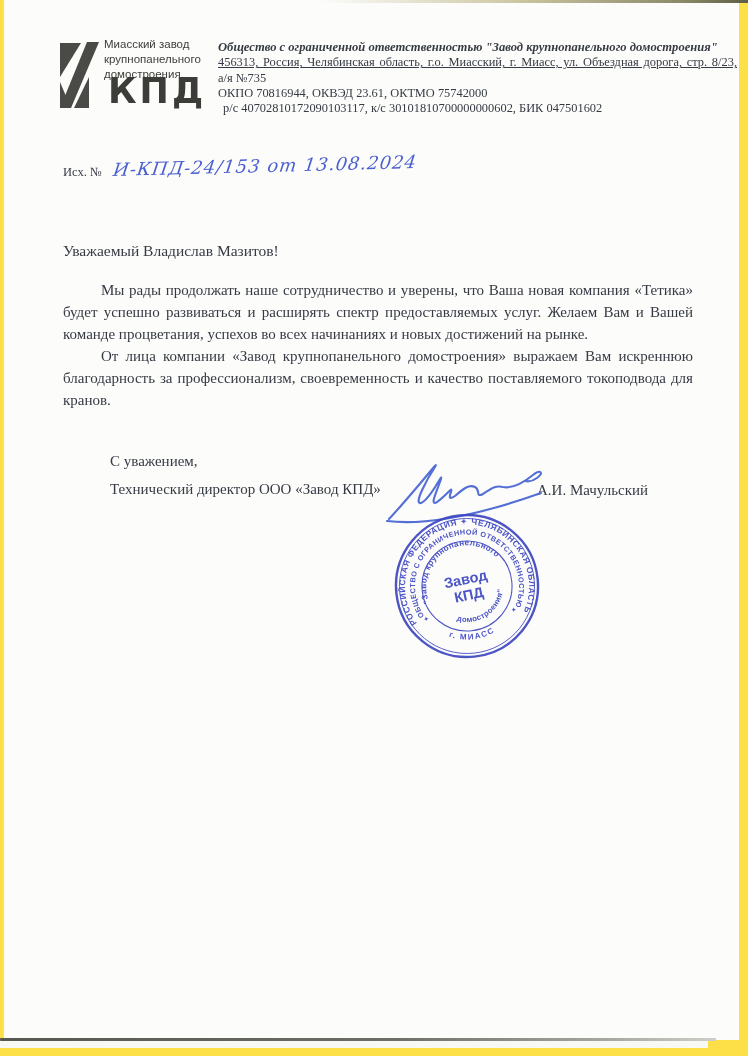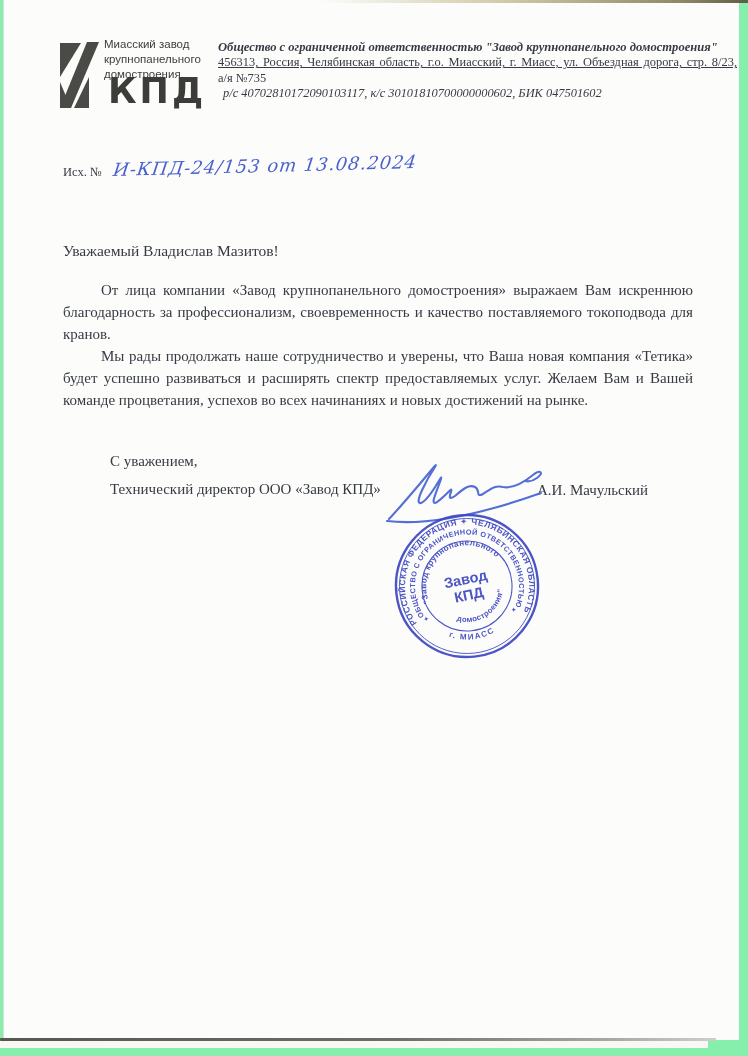--- a/index.html
+++ b/index.html
@@ -1,19 +1,19 @@
 <!DOCTYPE html>
 <html><head>
 <meta charset="utf-8">
 <style>
   html,body{margin:0;padding:0;}
   body{background:#cfcfca;}
   .page{
     position:relative;width:748px;height:1056px;margin:0 auto;
-    background:#86efac;overflow:hidden;
+    background:#fde047;overflow:hidden;
     font-family:"Liberation Serif",serif;color:#363a44;
   }
   .paper{
     position:absolute;left:3px;top:0;width:735px;height:1040px;
     background:#fcfcfa;border-left:1px solid #dddcd6;
   }
   .edge-top{
     position:absolute;left:320px;top:0;width:428px;height:3px;z-index:5;
     background:linear-gradient(to right,rgba(201,196,160,0),#cdc8a4 45%,#8a8866 85%,#5f5e46);
   }
@@ -34,21 +34,21 @@
     position:absolute;left:108px;top:74px;line-height:1;
     font-family:"DejaVu Sans",sans-serif;font-weight:bold;font-size:35px;
     letter-spacing:3px;color:#3c3c39;
   }
   .head-block{
     position:absolute;left:218px;top:40px;width:519px;
     font-size:12.4px;line-height:15.3px;color:#363a44;
   }
   .head-block .name{font-weight:bold;font-style:italic;font-size:12.6px;}
   .head-block .just{text-align:justify;text-align-last:justify;text-decoration:underline;}
-  .head-block .indent{padding-left:5px;font-style:italic;}
+  .head-block .indent{padding-left:5px;}
   
   .ref{position:absolute;left:63px;top:159px;font-size:12.5px;color:#3a3d47;}
   .hw{
     display:inline-block;margin-left:10px;
     font-family:"DejaVu Serif",serif;font-style:italic;
     font-size:18px;letter-spacing:1px;color:#4a5fd0;
     transform:rotate(-1.5deg) skewX(-9deg);transform-origin:left bottom;
   }
   
   .body-text{position:absolute;left:63px;top:242px;width:630px;}
@@ -82,31 +82,32 @@
     <div>Миасский завод</div>
     <div>крупнопанельного</div>
     <div>домостроения</div>
   </div>
   <div class="logo-acronym">КПД</div>
 
   <div class="head-block">
     <div class="name">Общество с ограниченной ответственностью "Завод крупнопанельного домостроения"</div>
     <div class="just">456313, Россия, Челябинская область, г.о. Миасский, г. Миасс, ул. Объездная дорога, стр. 8/23,</div>
     <div>а/я №735</div>
+    <div>ОКПО 70816944, ОКВЭД 23.61, ОКТМО 75742000</div>
     <div class="indent">р/с 40702810172090103117, к/с 30101810700000000602, БИК 047501602</div>
   </div>
 
   <div class="ref">
     <span>Исх. №</span><span class="hw">И-КПД-24/153 от 13.08.2024</span>
   </div>
 
   <div class="body-text">
     <div class="salutation">Уважаемый Владислав Мазитов!</div>
+    <p>Мы рады продолжать наше сотрудничество и уверены, что Ваша новая компания «Тетика» будет успешно развиваться и расширять спектр предоставляемых услуг. Желаем Вам и Вашей команде процветания, успехов во всех начинаниях и новых достижений на рынке.</p>
     <p>От лица компании «Завод крупнопанельного домостроения» выражаем Вам искреннюю благодарность за профессионализм, своевременность и качество поставляемого токоподвода для кранов.</p>
-    <p>Мы рады продолжать наше сотрудничество и уверены, что Ваша новая компания «Тетика» будет успешно развиваться и расширять спектр предоставляемых услуг. Желаем Вам и Вашей команде процветания, успехов во всех начинаниях и новых достижений на рынке.</p>
   </div>
 
   <div class="closing">С уважением,</div>
   <div class="signer-title">Технический директор ООО «Завод КПД»</div>
   <div class="signer-name">А.И. Мачульский</div>
 
   <svg class="sig-svg" width="170" height="78" viewBox="0 0 170 78">
     <g fill="none" stroke="#4c68d4" stroke-width="2.1" stroke-linecap="round" opacity="0.95">
       <path d="M6,68 C34,38 58,6 52,16 C44,28 30,54 38,52 C48,48 60,20 58,28 C54,40 46,56 54,51 C64,44 70,34 68,41 C66,46 66,49 72,45 C80,38 86,33 92,36 C98,39 92,47 100,43 C108,38 112,34 120,36 C130,38 140,32 150,24 C158,18 161,22 154,27 C150,30 146,31 142,30"></path>
       <path d="M4,70 C44,75 96,64 158,42"></path>

